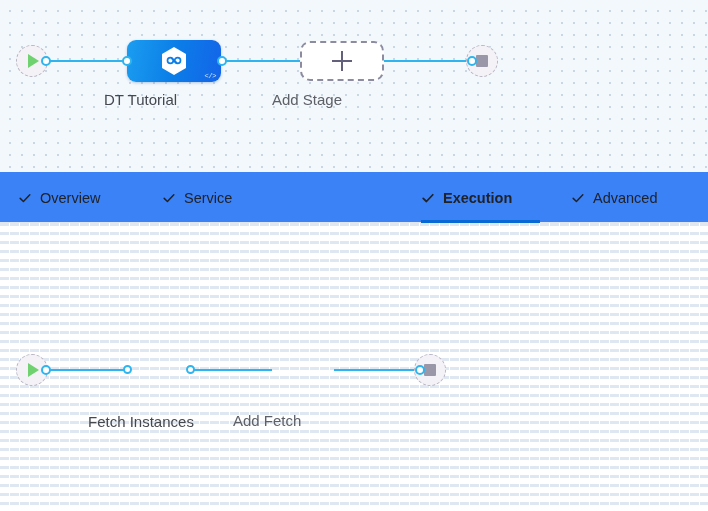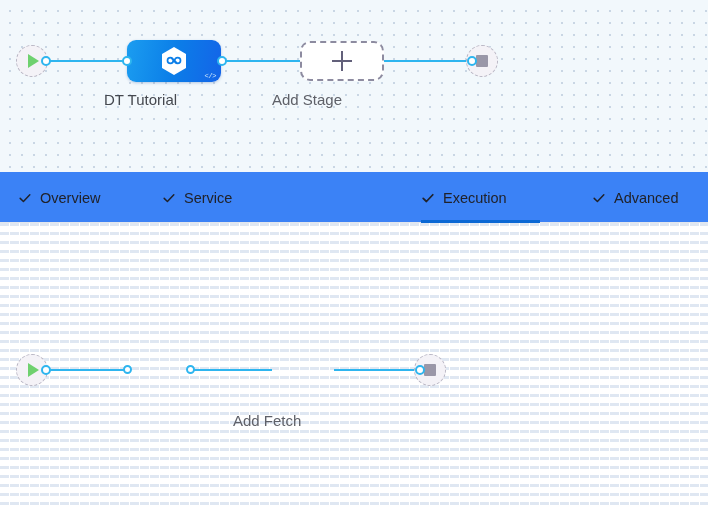--- a/index.html
+++ b/index.html
@@ -201,21 +201,21 @@
     width: 14px;
     height: 14px;
     display: block;
     flex: 0 0 auto;
   }
   .tab .tab-label {
     font-size: 14.5px;
     color: #20222a;
   }
   .tab.active .tab-label {
-    font-weight: normal;
+    font-weight: bold;
   }
   .tab .underline {
     position: absolute;
     left: 0;
     right: 0;
     bottom: 0;
     height: 3px;
     background: #0a68d4;
     display: none;
   }
@@ -288,21 +288,21 @@
 
 
   <div class="tab active" style="left:421px; width:119px;">
     <svg class="check" viewBox="0 0 16 16">
       <path d="M2.5 8.4 L6.2 12 L13.5 4.3" fill="none" stroke="#20222a" stroke-width="2" stroke-linecap="round" stroke-linejoin="round"></path>
     </svg>
     <span class="tab-label">Execution</span>
     <div class="underline"></div>
   </div>
 
-  <div class="tab" style="left:592px; width:110px;">
+  <div class="tab" style="left:571px; width:110px;">
     <svg class="check" viewBox="0 0 16 16">
       <path d="M2.5 8.4 L6.2 12 L13.5 4.3" fill="none" stroke="#20222a" stroke-width="1.7" stroke-linecap="round" stroke-linejoin="round"></path>
     </svg>
     <span class="tab-label">Advanced</span>
 
   </div>
 
 </div>
 
 <div class="canvas" id="step-canvas">
@@ -314,20 +314,21 @@
 
     <div class="conn" style="left:334px; top:146px; width:86px;"></div>
 
     <div class="terminal" style="left:16px; top:131px;">
       <div class="play-tri"></div>
     </div>
     <div class="port" style="left:41px; top:142px;"></div>
 
     <div class="port small" style="left:123px; top:142px;"></div>
     <div class="port small" style="left:186px; top:142px;"></div>
+    <div class="caption" style="left:88px; top:190px; width:142px;">Fetch Instances</div>
 
     <div class="caption muted" style="left:233px; top:189px; width:140px;">Add Fetch</div>
 
     <div class="terminal" style="left:414px; top:131px;">
       <div class="stop-sq"></div>
     </div>
     <div class="port" style="left:415px; top:142px;"></div>
 
   </div>
 </div>

